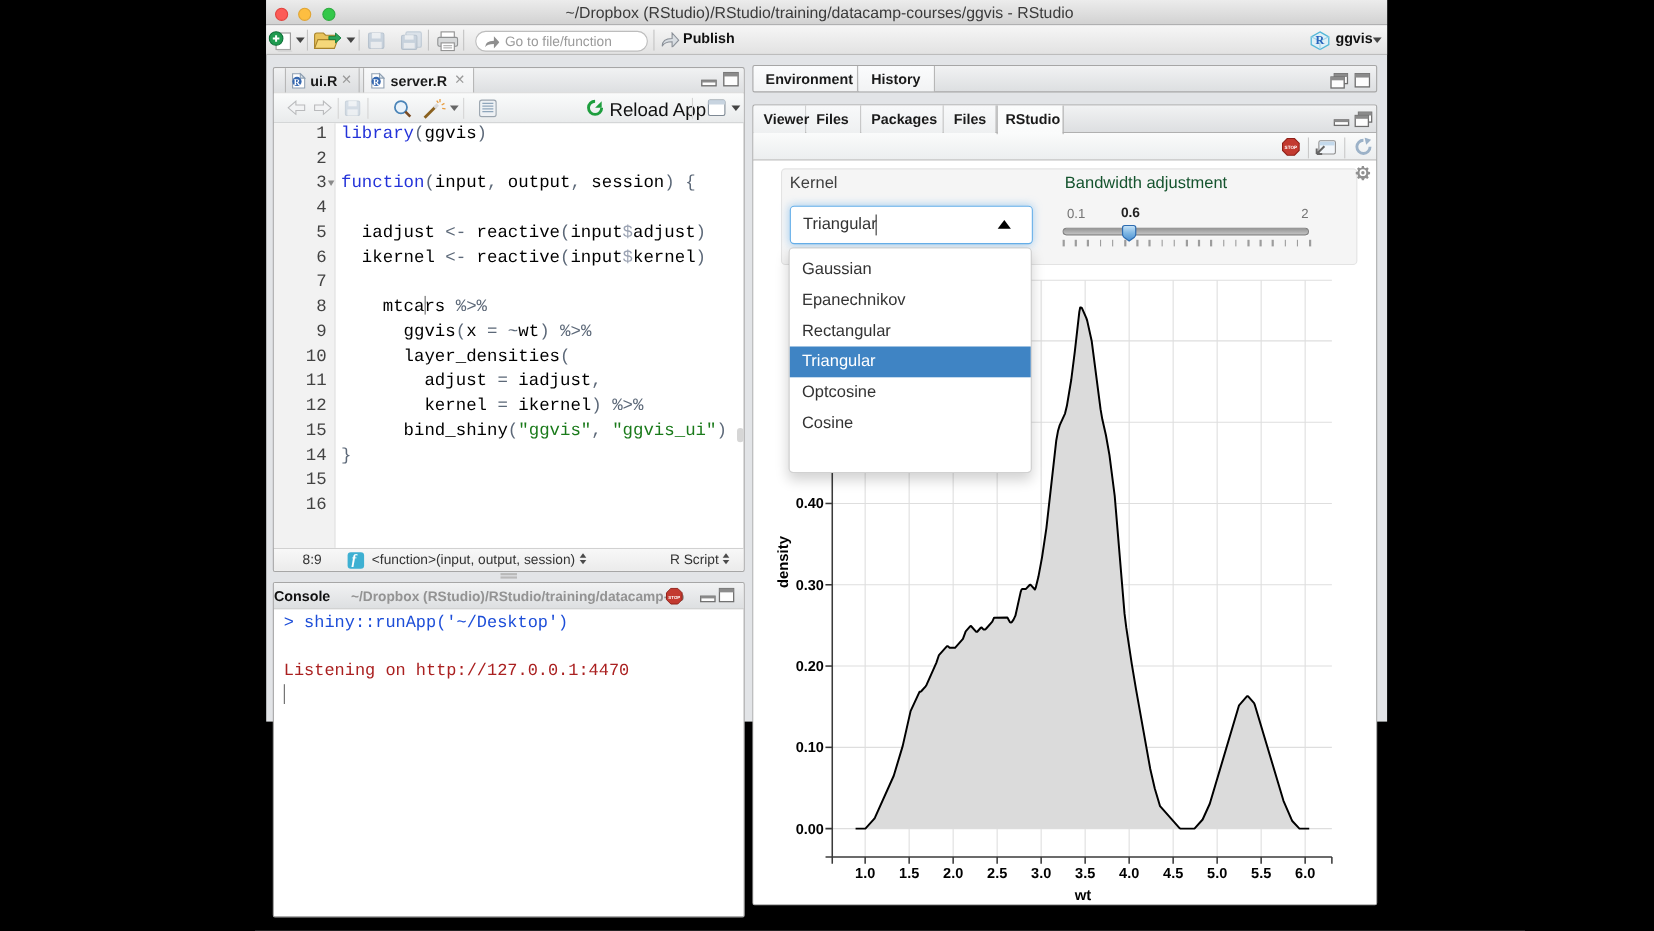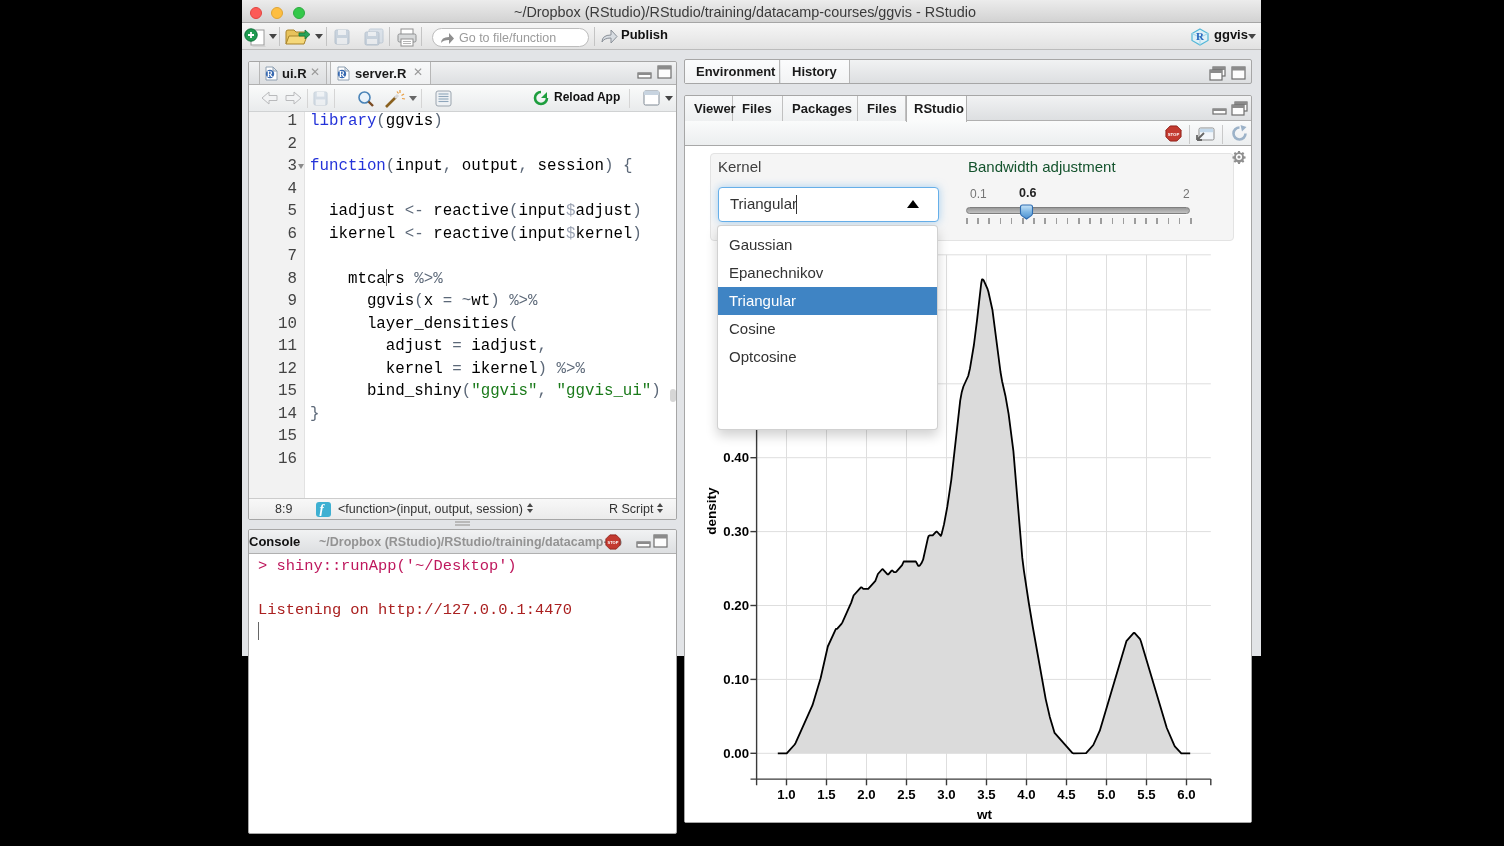--- a/index.html
+++ b/index.html
@@ -164,21 +164,21 @@
             <line x1="3.5" y1="4" x2="13.5" y2="4"></line>
             <line x1="3.5" y1="6.5" x2="13.5" y2="6.5"></line>
             <line x1="3.5" y1="9" x2="13.5" y2="9"></line>
             <line x1="3.5" y1="11.5" x2="13.5" y2="11.5"></line>
           </g>
         </svg>
    <svg class="a" style="left:284px;top:5px" width="16" height="16" viewBox="0 0 16 16">
           <path d="M8 2 A6 6 0 1 0 14 8" fill="none" stroke="#1e9e3e" stroke-width="2.6"></path>
           <path d="M14 2 v6 h-6 z" fill="#1e9e3e"></path>
         </svg>
-   <span class="a" style="left:305px;top:5px;font-size:12px;font-weight:bold;color:#111">Reload App</span>
+   <span class="a" style="left:305px;top:5px;font-size:17px;font-weight:normal;color:#111">Reload App</span>
    <div class="tsep" style="left:380px;background:#d5d5d5"></div>
    <svg class="a" style="left:394px;top:5px" width="17" height="16" viewBox="0 0 17 16">
           <rect x="1" y="1" width="15" height="14" rx="1.5" fill="#fff" stroke="#7e8994"></rect>
           <rect x="1" y="1" width="15" height="4" fill="#c8d4e0"></rect>
         </svg>
    <div class="a caret" style="left:416px;top:11px"></div>
   </div>
   <div id="gutter" style="position:absolute;left:0;top:50px;width:56px;height:386px;background:#f2f2f2;border-right:1px solid #e2e2e2"></div>
   <div id="code" style="position:absolute;left:0;top:48px;width:428px;height:388px;font-family:'Liberation Mono',monospace;font-size:15.8px;line-height:22.5px;color:#000;overflow:hidden">
 <div class="ln"><gut>1</gut><cd><k>library</k><o>(</o>ggvis<o>)</o></cd></div>
@@ -222,21 +222,21 @@
         </svg>
    <svg class="a" style="left:387px;top:8px" width="16" height="10" viewBox="0 0 16 10">
           <rect x="1" y="4" width="13" height="5" fill="#fdfdfd" stroke="#6e6e6e" stroke-width="1.2"></rect>
           <rect x="1" y="4" width="13" height="2" fill="#8b8b8b"></rect>
         </svg>
    <svg class="a" style="left:404px;top:4px" width="15" height="14" viewBox="0 0 15 14">
           <rect x="1" y="1" width="13" height="12" fill="#fdfdfd" stroke="#6e6e6e" stroke-width="1.2"></rect>
           <rect x="1" y="1" width="13" height="3.5" fill="#8b8b8b"></rect>
         </svg>
   </div>
-  <div id="context" style="position:absolute;left:9px;top:25px;font-family:'Liberation Mono',monospace;font-size:15.4px;line-height:22px;white-space:pre"><span style="color:#be185d">&gt; shiny::runApp('~/Desktop')</span>
+  <div id="context" style="position:absolute;left:9px;top:25px;font-family:'Liberation Mono',monospace;font-size:15.4px;line-height:22px;white-space:pre"><span style="color:#1d4ed8">&gt; shiny::runApp('~/Desktop')</span>
 
 <span style="color:#aa2020">Listening on http://127.0.0.1:4470</span>
 <cur style="height:18px;vertical-align:-4px"></cur></div>
  </div>
 
  <div class="pane" id="envpane" style="left:442px;top:59px;width:568px;height:25px;background:linear-gradient(#f1f2f3,#dddfe1)">
   <div class="tab" style="left:0;width:95px;background:linear-gradient(#fbfcfd,#f2f3f4);border-radius:2px 0 0 0">
         <span class="a" style="left:11px;top:4px">Environment</span>
       </div>
   <div class="tab" style="left:96px;width:69px;background:linear-gradient(#fbfcfd,#f2f3f4)">
@@ -405,19 +405,20 @@
           <i style="position:absolute;left:201.6px;top:0;width:1.5px;height:5.5px;background:#9d9d9d"></i>
           <i style="position:absolute;left:212.8px;top:0;width:1.5px;height:5.5px;background:#9d9d9d"></i>
           <i style="position:absolute;left:224.0px;top:0;width:1.5px;height:5.5px;background:#9d9d9d"></i>
         </div>
    <svg class="a" style="left:547px;top:4px" width="14" height="14" viewBox="0 0 16 16">
           <path fill="#909090" d="M8 4.5 a3.5 3.5 0 1 0 0 7 a3.5 3.5 0 1 0 0 -7 M8 6.2 a1.8 1.8 0 1 1 0 3.6 a1.8 1.8 0 1 1 0 -3.6 M6.9 1 h2.2 l.3 1.8 1.6.7 1.5-1.1 1.6 1.6 -1.1 1.5 .7 1.6 1.8.3 v2.2 l-1.8.3 -.7 1.6 1.1 1.5 -1.6 1.6 -1.5-1.1 -1.6.7 -.3 1.8 h-2.2 l-.3-1.8 -1.6-.7 -1.5 1.1 -1.6-1.6 1.1-1.5 -.7-1.6 -1.8-.3 v-2.2 l1.8-.3 .7-1.6 -1.1-1.5 1.6-1.6 1.5 1.1 1.6-.7 z"></path>
         </svg>
    <div id="dropdown" style="position:absolute;left:32px;top:79px;width:221px;height:205px;background:#fff;border:1px solid rgba(0,0,0,.18);border-radius:4px;box-shadow:0 6px 12px rgba(0,0,0,.18);font-size:15px;color:#333;padding-top:5px">
     <div class="dditem">Gaussian</div>
     <div class="dditem">Epanechnikov</div>
+    <div class="dditem">Rectangular</div>
     <div class="dditem" style="background:#3f84c4;color:#fff">Triangular</div>
+    <div class="dditem">Optcosine</div>
     <div class="dditem">Cosine</div>
-    <div class="dditem">Optcosine</div>
    </div>
   </div>
  </div>
 </div>
 
 </body></html>

